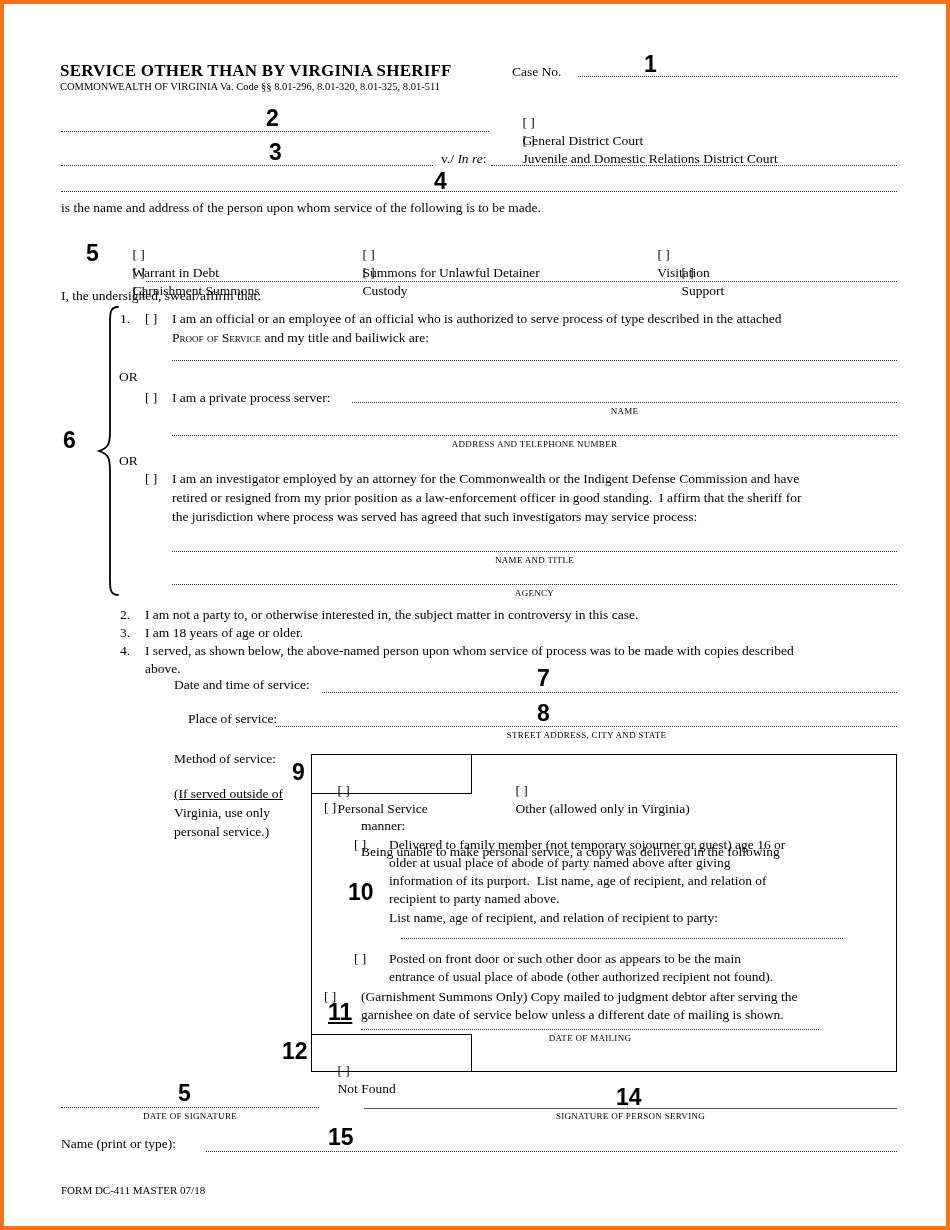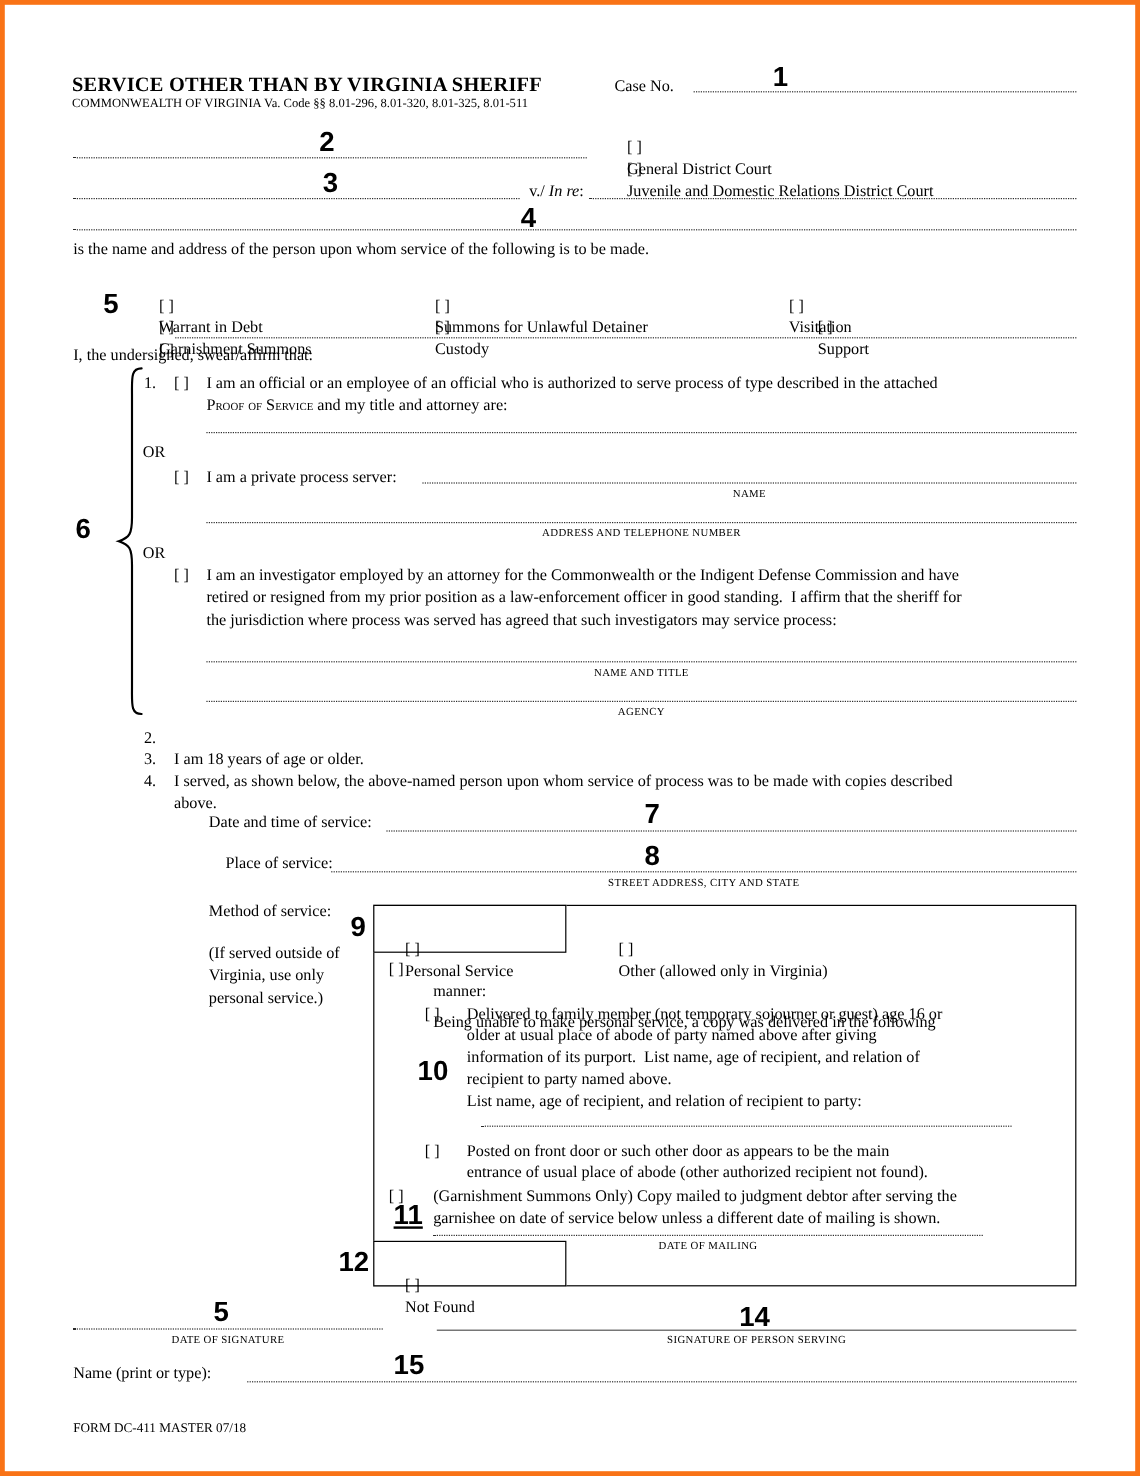--- a/index.html
+++ b/index.html
@@ -78,21 +78,21 @@
 
   <div class="t" style="left:57px;top:283px;">I, the undersigned, swear/affirm that:</div>
 
   <svg class="abs" style="left:90px;top:301px;" width="26" height="292" viewBox="0 0 26 292">
     <path d="M24 2 C15 2 16 10 16 24 L16 126 C16 140 14 143 5 146 C14 149 16 152 16 166 L16 268 C16 282 15 290 24 290" fill="none" stroke="#000" stroke-width="1.8" stroke-linecap="round"></path>
   </svg>
 
   <div class="t" style="left:116px;top:306px;">1.</div>
   <div class="t cb" style="left:141px;top:306px;">[ ]</div>
   <div class="t" style="left:168px;top:306px;">I am an official or an employee of an official who is authorized to serve process of type described in the attached</div>
-  <div class="t" style="left:168px;top:325px;"><span class="sc">Proof of Service</span> <span>and my title and attorney are:</span></div>
+  <div class="t" style="left:168px;top:325px;"><span class="sc">Proof of Service</span> <span>and my title and bailiwick are:</span></div>
   <div class="dot" style="left:168px;top:356px;width:725px;"></div>
 
   <div class="t" style="left:115px;top:364px;">OR</div>
   <div class="t cb" style="left:141px;top:385px;">[ ]</div>
   <div class="t" style="left:168px;top:385px;">I am a private process server:</div>
   <div class="dot" style="left:348px;top:398px;width:545px;"></div>
   <div class="cap" style="left:348px;top:402px;width:545px;">NAME</div>
   <div class="dot" style="left:168px;top:431px;width:725px;"></div>
   <div class="cap" style="left:168px;top:435px;width:725px;">ADDRESS AND TELEPHONE NUMBER</div>
 
@@ -100,34 +100,35 @@
   <div class="t cb" style="left:141px;top:466px;">[ ]</div>
   <div class="t" style="left:168px;top:466px;">I am an investigator employed by an attorney for the Commonwealth or the Indigent Defense Commission and have</div>
   <div class="t" style="left:168px;top:485px;">retired or resigned from my prior position as a law-enforcement officer in good standing.  I affirm that the sheriff for</div>
   <div class="t" style="left:168px;top:504px;">the jurisdiction where process was served has agreed that such investigators may service process:</div>
   <div class="dot" style="left:168px;top:547px;width:725px;"></div>
   <div class="cap" style="left:168px;top:551px;width:725px;">NAME AND TITLE</div>
   <div class="dot" style="left:168px;top:580px;width:725px;"></div>
   <div class="cap" style="left:168px;top:584px;width:725px;">AGENCY</div>
 
   <div class="t" style="left:116px;top:602px;">2.</div>
+  <div class="t" style="left:141px;top:602px;">I am not a party to, or otherwise interested in, the subject matter in controversy in this case.</div>
   <div class="t" style="left:116px;top:620px;">3.</div>
   <div class="t" style="left:141px;top:620px;">I am 18 years of age or older.</div>
   <div class="t" style="left:116px;top:638px;">4.</div>
   <div class="t" style="left:141px;top:638px;">I served, as shown below, the above-named person upon whom service of process was to be made with copies described</div>
   <div class="t" style="left:141px;top:656px;">above.</div>
 
   <div class="t" style="left:170px;top:672px;">Date and time of service:</div>
   <div class="dot" style="left:318px;top:688px;width:575px;"></div>
   <div class="t" style="left:184px;top:706px;">Place of service:</div>
   <div class="dot" style="left:272px;top:722px;width:621px;"></div>
   <div class="cap" style="left:272px;top:726px;width:621px;">STREET ADDRESS, CITY AND STATE</div>
 
   <div class="t" style="left:170px;top:746px;">Method of service:</div>
-  <div class="t" style="left:170px;top:781px;">(If served outside of</div>
+  <div class="t" style="left:170px;top:781px;text-decoration:underline;">(If served outside of</div>
   <div class="t" style="left:170px;top:800px;">Virginia, use only</div>
   <div class="t" style="left:170px;top:819px;">personal service.)</div>
 
   <div class="box" style="left:307px;top:750px;width:586px;height:318px;"></div>
 
   <div class="box boxw" style="left:307px;top:750px;width:161px;height:40px;"></div>
   <div class="t" style="left:320px;top:760px;">
     <span class="cb">[ ]</span>
     <span>Personal Service</span>
   </div>

